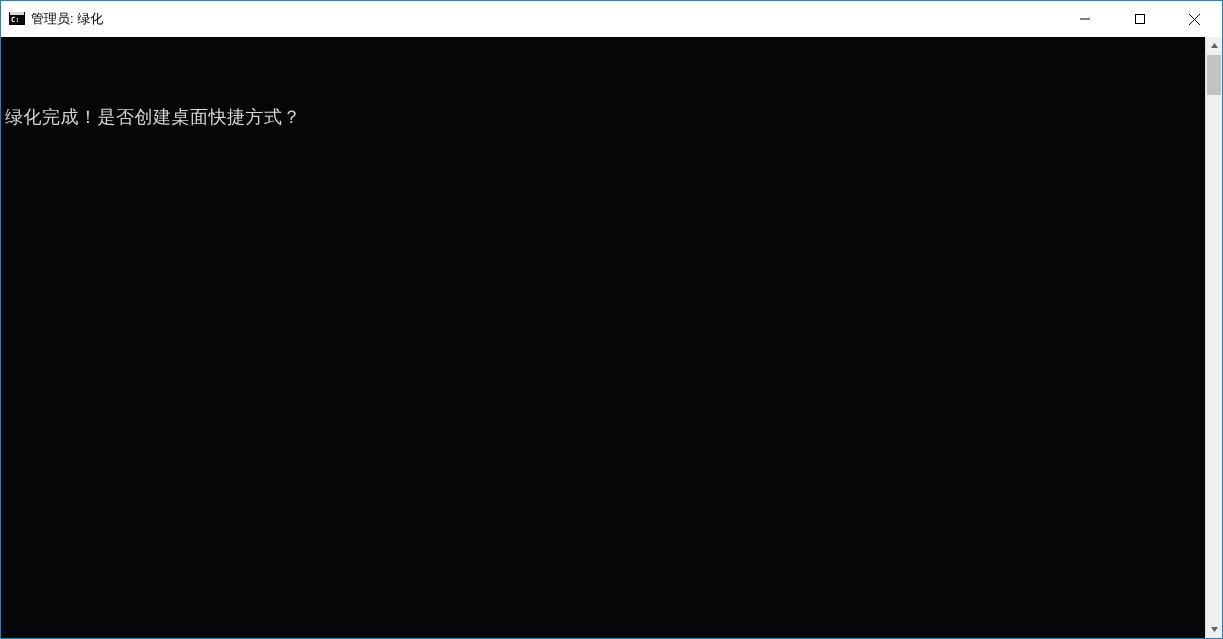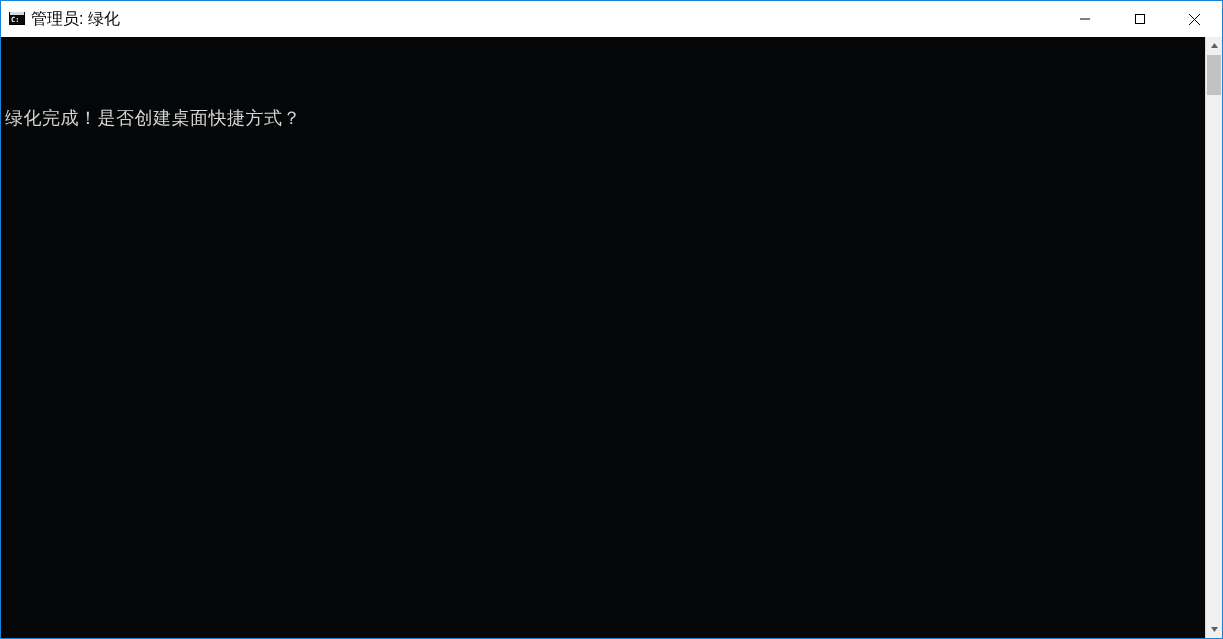--- a/index.html
+++ b/index.html
@@ -33,21 +33,21 @@
     width: 16px;
     height: 16px;
     margin-left: 8px;
     margin-right: 6px;
     display: flex;
     align-items: center;
     justify-content: center;
   }
   .titlebar .app-icon svg { display: block; }
   .titlebar .title-text {
-    font-size: 16px;
+    font-size: 13px;
     color: #000;
     white-space: nowrap;
   }
   .titlebar .controls {
     margin-left: auto;
     display: flex;
     height: 100%;
   }
   .titlebar .ctl {
     width: 55px;
@@ -61,21 +61,21 @@
 
   .client {
     flex: 1 1 auto;
     display: flex;
     min-height: 0;
   }
   .console {
     flex: 1 1 auto;
     background: #050607;
     color: #d6d6d6;
-    font-family: Liberation Serif, serif;
+    font-family: Liberation Mono, monospace;
     font-size: 18px;
     line-height: 1.35;
     padding: 20px 4px 4px 4px;
     overflow: hidden;
     white-space: pre-wrap;
   }
   .console .line {
     margin: 0 0 14px 0;
     letter-spacing: 0.5px;
   }

